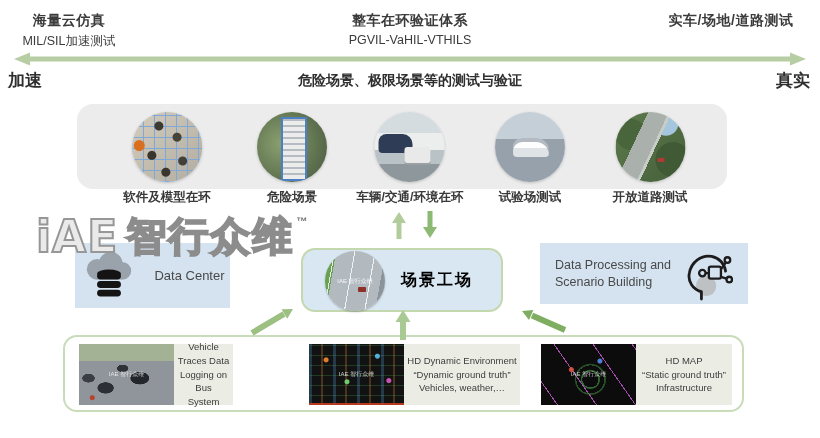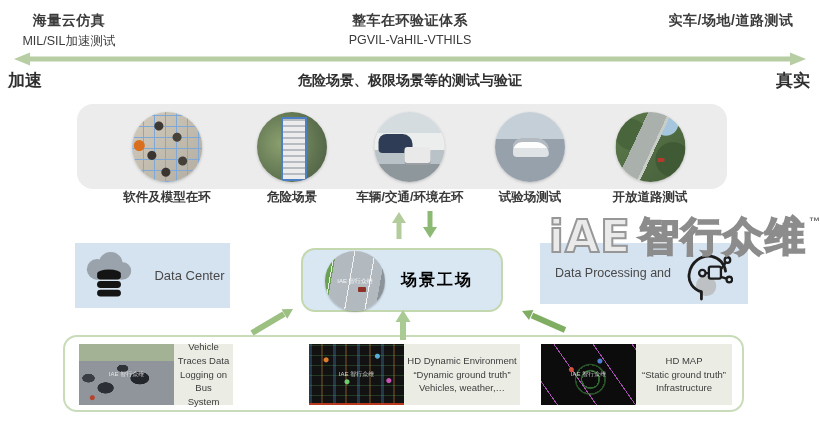--- a/index.html
+++ b/index.html
@@ -56,21 +56,21 @@
   .ph-road { background:
       linear-gradient(115deg, transparent 0 32%, #aab0ac 32% 52%, #c9cdc8 52% 55%, transparent 55%),
       radial-gradient(circle at 72% 16%, #a5c6dd 0 12px, transparent 13px),
       radial-gradient(circle at 22% 32%, #49653c 0 15px, transparent 16px),
       radial-gradient(circle at 82% 68%, #3f5a34 0 17px, transparent 18px),
       linear-gradient(135deg, #5d7a4c, #46603a); }
   .ph-road::after { content:""; position:absolute; left:42px; top:46px; width:7px; height:4px;
       background:#b23a2e; border-radius:1px; }
 
   
-  #watermark { position:absolute; left:0; right:0; top:215px; text-align:right; z-index:5; pointer-events:none;margin-left:36px; }
+  #watermark { position:absolute; left:0; right:0; top:215px; text-align:left; z-index:5; pointer-events:none;margin-left:36px; }
   .wm-row { display:inline-flex; align-items:flex-start; }
   .wm-logo { font-size:44px; font-weight:800; letter-spacing:1px; line-height:1;
              color:#eaeaea; -webkit-text-stroke:2px #979797; font-family:"DejaVu Sans", sans-serif; }
   .wm-cn { font-size:40px; font-weight:800; line-height:1.08; margin-left:8px;
            color:#f4f4f4; -webkit-text-stroke:2px #8c8c8c; letter-spacing:2px; }
   .wm-tm { font-size:11px; color:#6f6f6f; margin-left:2px; font-weight:700; }
 
   
   .blue-box { position:absolute; background:#d5e3f0; display:flex; align-items:center; justify-content:center; }
   #box-datacenter { left:75px; top:243px; width:155px; height:65px; gap:16px; }
@@ -216,20 +216,21 @@
   <div id="box-scenario">
     <div class="scenario-circle">
       <span class="scenario-wm">IAE 智行众维</span>
     </div>
     <div class="scenario-label">场景工场</div>
   </div>
 
   <div class="blue-box" id="box-processing">
     <div class="proc-label">
       <span style="display:block">Data Processing and</span>
+      <span style="display:block">Scenario Building</span>
     </div>
     <svg width="52" height="54" viewBox="0 0 56 58">
       <circle cx="27" cy="42" r="11" fill="#b5b5b5" opacity="0.75"></circle>
       <path d="M22 56 V48 C13 46 7 37 9 28 C11 16 22 8 33 10 C41 11.5 47 18 48 26" fill="none" stroke="#1c1c1c" stroke-width="3" stroke-linecap="round" stroke-linejoin="round"></path>
       <rect x="30" y="21" width="13" height="13" rx="2" fill="#d5e3f0" stroke="#1c1c1c" stroke-width="2.5"></rect>
       <circle cx="50" cy="14" r="3" fill="none" stroke="#1c1c1c" stroke-width="2.5"></circle>
       <circle cx="52" cy="35" r="3" fill="none" stroke="#1c1c1c" stroke-width="2.5"></circle>
       <circle cx="23" cy="28" r="3.5" fill="none" stroke="#1c1c1c" stroke-width="2.5"></circle>
       <path d="M43 24 L48 17 M43 32 L49 34 M26.5 28 L30 28" stroke="#1c1c1c" stroke-width="2.5"></path>
     </svg>

